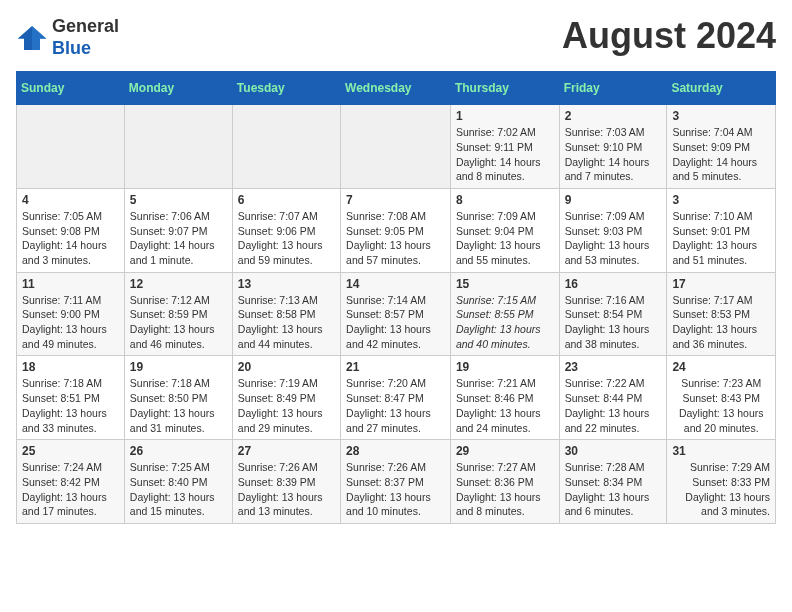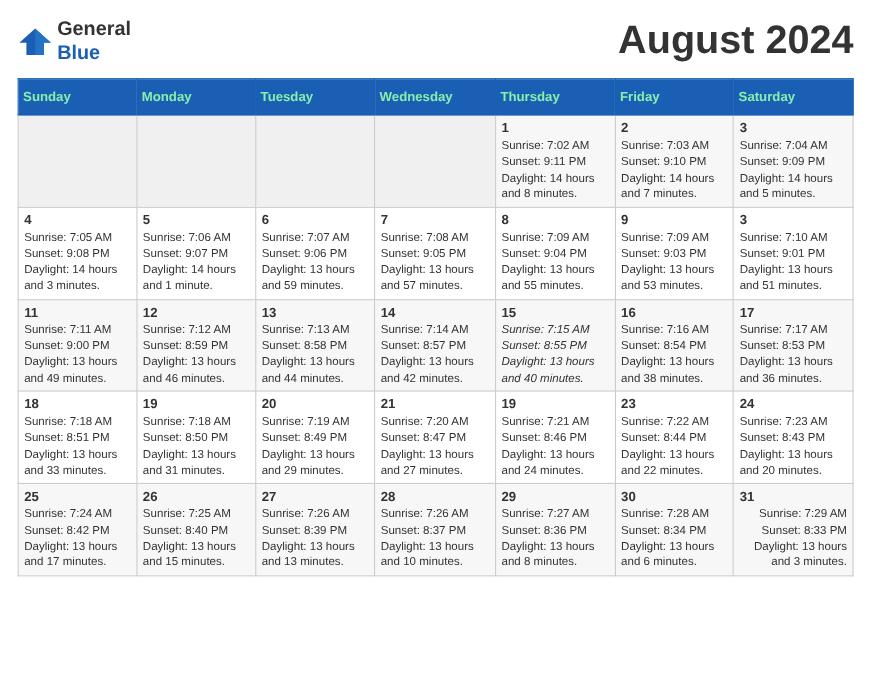--- a/index.html
+++ b/index.html
@@ -264,21 +264,21 @@
 Daylight: 13 hours and 24 minutes.</div>
         </td>
         <td>
           <span class="day-number">23</span>
           <div class="day-info" style="white-space: pre-line;">Sunrise: 7:22 AM
 Sunset: 8:44 PM
 Daylight: 13 hours and 22 minutes.</div>
         </td>
         <td>
           <span class="day-number">24</span>
-          <div class="day-info" style="white-space: pre-line;">Sunrise: 7:23 AM
+          <div class="day-info" style="white-space: pre-line; text-align: center;">Sunrise: 7:23 AM
 Sunset: 8:43 PM
 Daylight: 13 hours and 20 minutes.</div>
         </td>
       </tr>
       <tr>
         <td>
           <span class="day-number">25</span>
           <div class="day-info" style="white-space: pre-line;">Sunrise: 7:24 AM
 Sunset: 8:42 PM
 Daylight: 13 hours and 17 minutes.</div>

